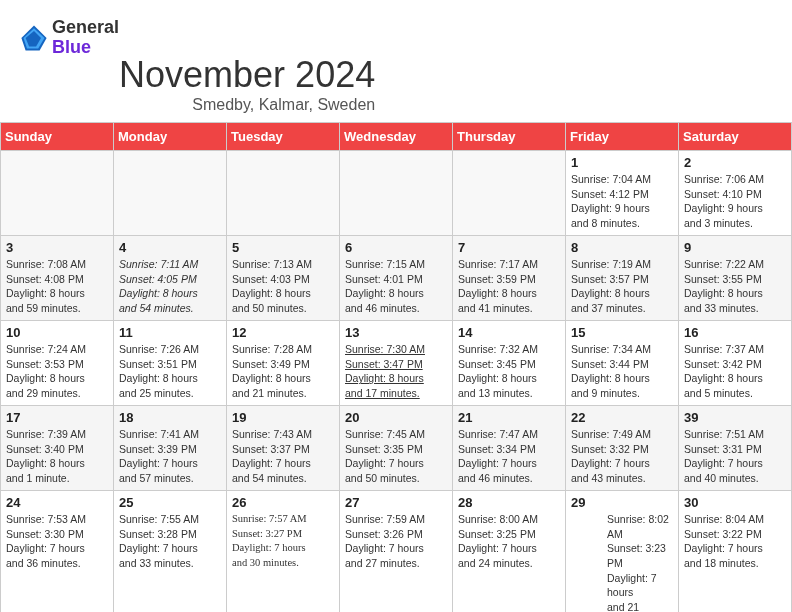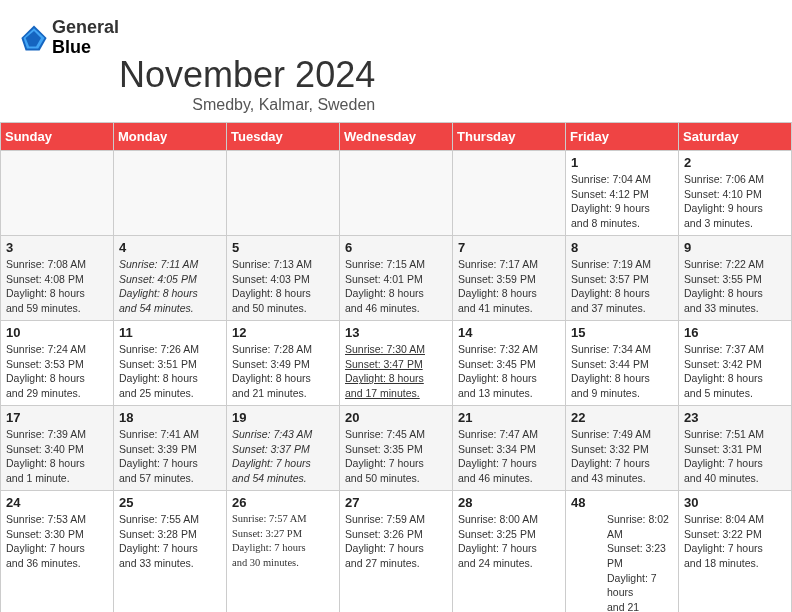--- a/index.html
+++ b/index.html
@@ -18,21 +18,21 @@
       display: flex;
       align-items: center;
       gap: 4px;
     }
     .logo-text {
       font-size: 18px;
       font-weight: bold;
       line-height: 1.1;
     }
     .logo-general { color: #333; }
-    .logo-blue { color: #000000; }
+    .logo-blue { color: #6d28d9; }
     .logo-icon {
       width: 28px;
       height: 28px;
     }
     .title-block {
       text-align: right;
       margin-top: 36px;
     }
     .month-title {
       font-size: 36px;
@@ -255,21 +255,21 @@
         </td>
         <td>
           <div class="day-number">18</div>
           <div class="day-info" style="white-space: pre-line;">Sunrise: 7:41 AM
 Sunset: 3:39 PM
 Daylight: 7 hours
 and 57 minutes.</div>
         </td>
         <td>
           <div class="day-number">19</div>
-          <div class="day-info" style="white-space: pre-line; font-style: italic;">Sunrise: 7:43 AM
+          <div class="day-info" style="white-space: pre-line;">Sunrise: 7:43 AM
 Sunset: 3:37 PM
 Daylight: 7 hours
 and 54 minutes.</div>
         </td>
         <td>
           <div class="day-number">20</div>
           <div class="day-info" style="white-space: pre-line;">Sunrise: 7:45 AM
 Sunset: 3:35 PM
 Daylight: 7 hours
 and 50 minutes.</div>
@@ -282,21 +282,21 @@
 and 46 minutes.</div>
         </td>
         <td>
           <div class="day-number">22</div>
           <div class="day-info" style="white-space: pre-line;">Sunrise: 7:49 AM
 Sunset: 3:32 PM
 Daylight: 7 hours
 and 43 minutes.</div>
         </td>
         <td>
-          <div class="day-number">23</div>
+          <div class="day-number">39</div>
           <div class="day-info" style="white-space: pre-line;">Sunrise: 7:51 AM
 Sunset: 3:31 PM
 Daylight: 7 hours
 and 40 minutes.</div>
         </td>
       </tr>
       <tr>
         <td>
           <div class="day-number">24</div>
           <div class="day-info" style="white-space: pre-line;">Sunrise: 7:53 AM
@@ -326,21 +326,21 @@
 and 27 minutes.</div>
         </td>
         <td>
           <div class="day-number">28</div>
           <div class="day-info" style="white-space: pre-line;">Sunrise: 8:00 AM
 Sunset: 3:25 PM
 Daylight: 7 hours
 and 24 minutes.</div>
         </td>
         <td>
-          <div class="day-number">48</div>
+          <div class="day-number">29</div>
           <div class="day-info" style="white-space: pre-line; margin-left: 36px;">Sunrise: 8:02 AM
 Sunset: 3:23 PM
 Daylight: 7 hours
 and 21 minutes.</div>
         </td>
         <td>
           <div class="day-number">30</div>
           <div class="day-info" style="white-space: pre-line;">Sunrise: 8:04 AM
 Sunset: 3:22 PM
 Daylight: 7 hours

